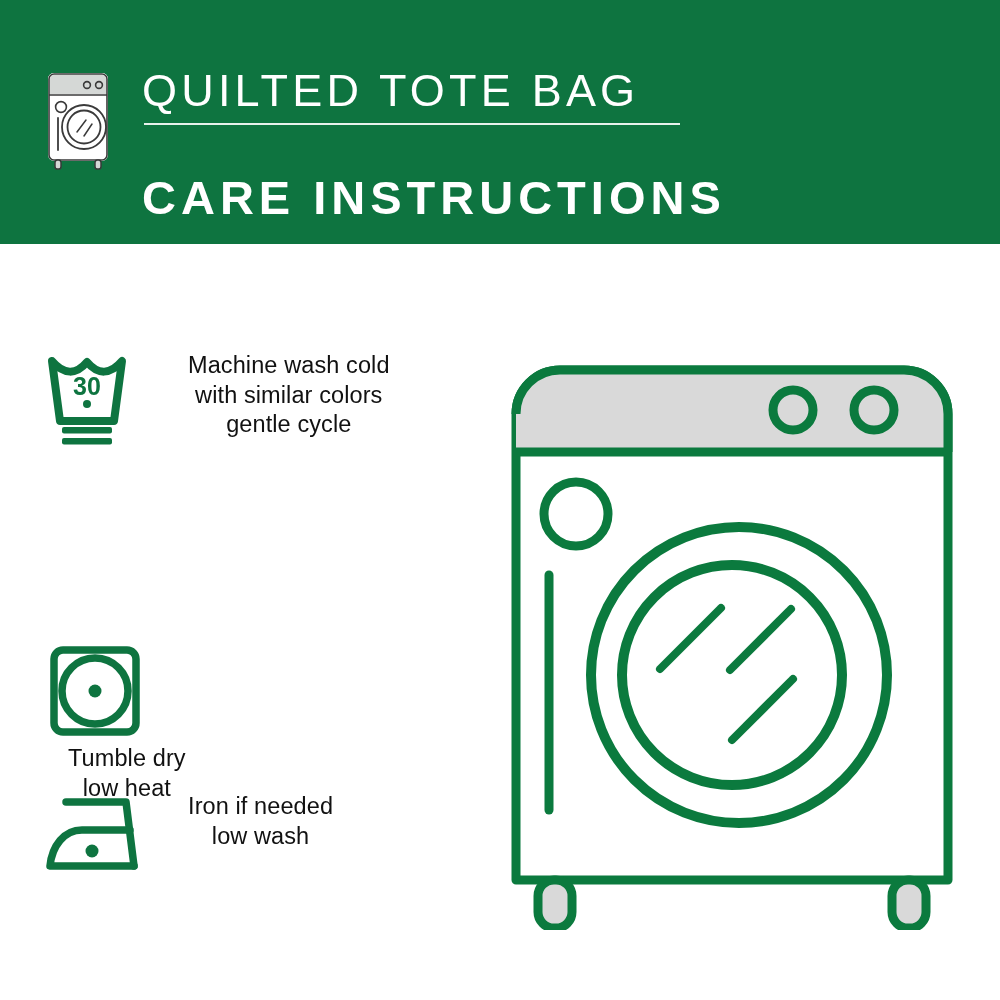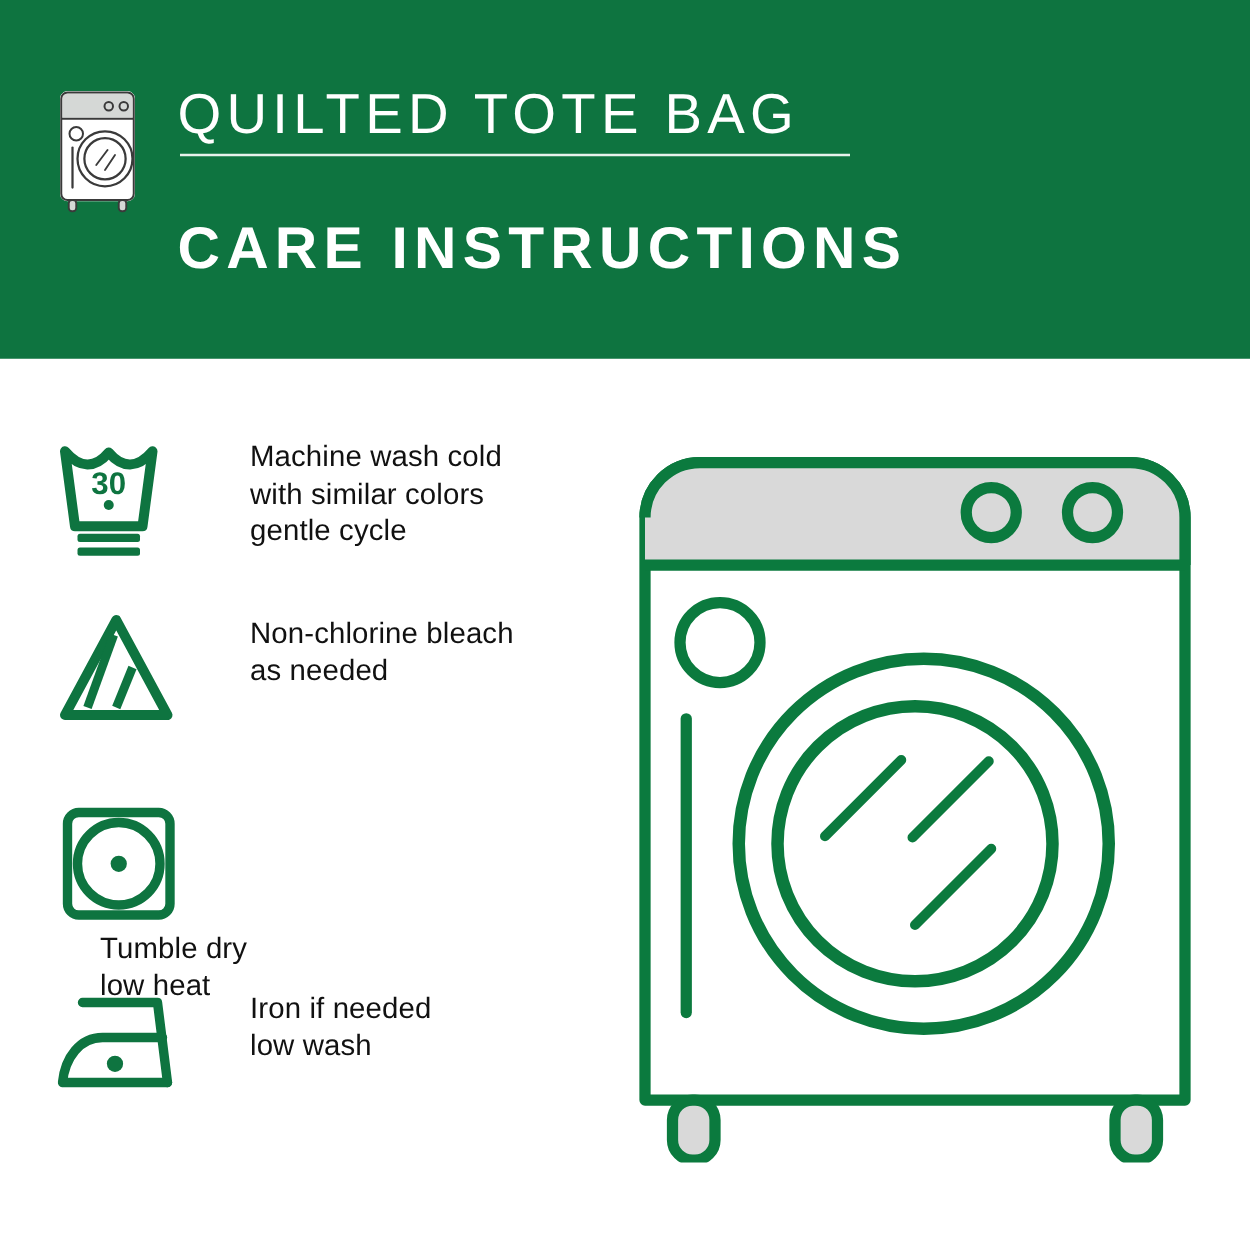--- a/index.html
+++ b/index.html
@@ -13,21 +13,21 @@
     font-family: "Liberation Sans", sans-serif;
     overflow: hidden;
     position: relative;
   }
 
   
   #header-band {
     position: absolute;
     left: 0; top: 0;
     width: 1000px;
-    height: 287px;
+    height: 244px;
     background: #0E7440;
     box-sizing: border-box;
   }
   #header-inner {
     position: absolute;
     left: 44px;
     top: 66px;
     display: flex;
     align-items: flex-start;
   }
@@ -81,28 +81,29 @@
     align-items: flex-start;
   }
   .care-symbol {
     flex: 0 0 auto;
     width: 120px;
     display: flex;
     align-items: center;
     justify-content: flex-start;
   }
   .care-text {
-    margin-left: 34px;
+    margin-left: 22px;
     color: #111111;
     font-size: 23.5px;
     line-height: 29.5px;
     font-weight: 400;
     letter-spacing: 0.1px;
     white-space: pre-line;
     padding-top: 2px;
+    text-align: center;
   }
 
   #row-wash   { top: 113px; }
   #row-bleach { top: 254px; }
   #row-dry    { top: 406px; flex-direction: column; }
   #row-iron   { top: 554px; }
 
   
   #washer-illustration {
     position: absolute;
@@ -165,33 +166,20 @@
         <text x="41" y="46" text-anchor="middle" font-family="'Liberation Sans', sans-serif" font-size="25" font-weight="700" fill="#0E7440">30</text>
 
         <circle cx="41" cy="55" r="4" fill="#0E7440"></circle>
       </svg>
     </div>
     <div class="care-text">Machine wash cold
 with similar colors
 gentle cycle</div>
   </div>
 
-  <div class="care-row" id="row-bleach">
-    <div class="care-symbol">
-      <svg width="110" height="95" viewBox="0 0 110 95">
-
-        <path d="M47 6 L88 82 L6 82 Z" fill="none" stroke="#0E7440" stroke-width="8" stroke-linejoin="round"></path>
-
-        <line x1="45" y1="18" x2="24" y2="76" stroke="#0E7440" stroke-width="7"></line>
-        <line x1="60" y1="44" x2="47" y2="76" stroke="#0E7440" stroke-width="7"></line>
-      </svg>
-    </div>
-    <div class="care-text">Non-chlorine bleach
-as needed</div>
-  </div>
 
   <div class="care-row" id="row-dry">
     <div class="care-symbol">
       <svg width="110" height="100" viewBox="0 0 110 100">
         <rect x="8" y="8" width="82" height="82" rx="9" ry="9" fill="none" stroke="#0E7440" stroke-width="7.5"></rect>
         <circle cx="49" cy="49" r="33" fill="none" stroke="#0E7440" stroke-width="7.5"></circle>
         <circle cx="49" cy="49" r="6.5" fill="#0E7440"></circle>
       </svg>
     </div>
     <div class="care-text">Tumble dry

